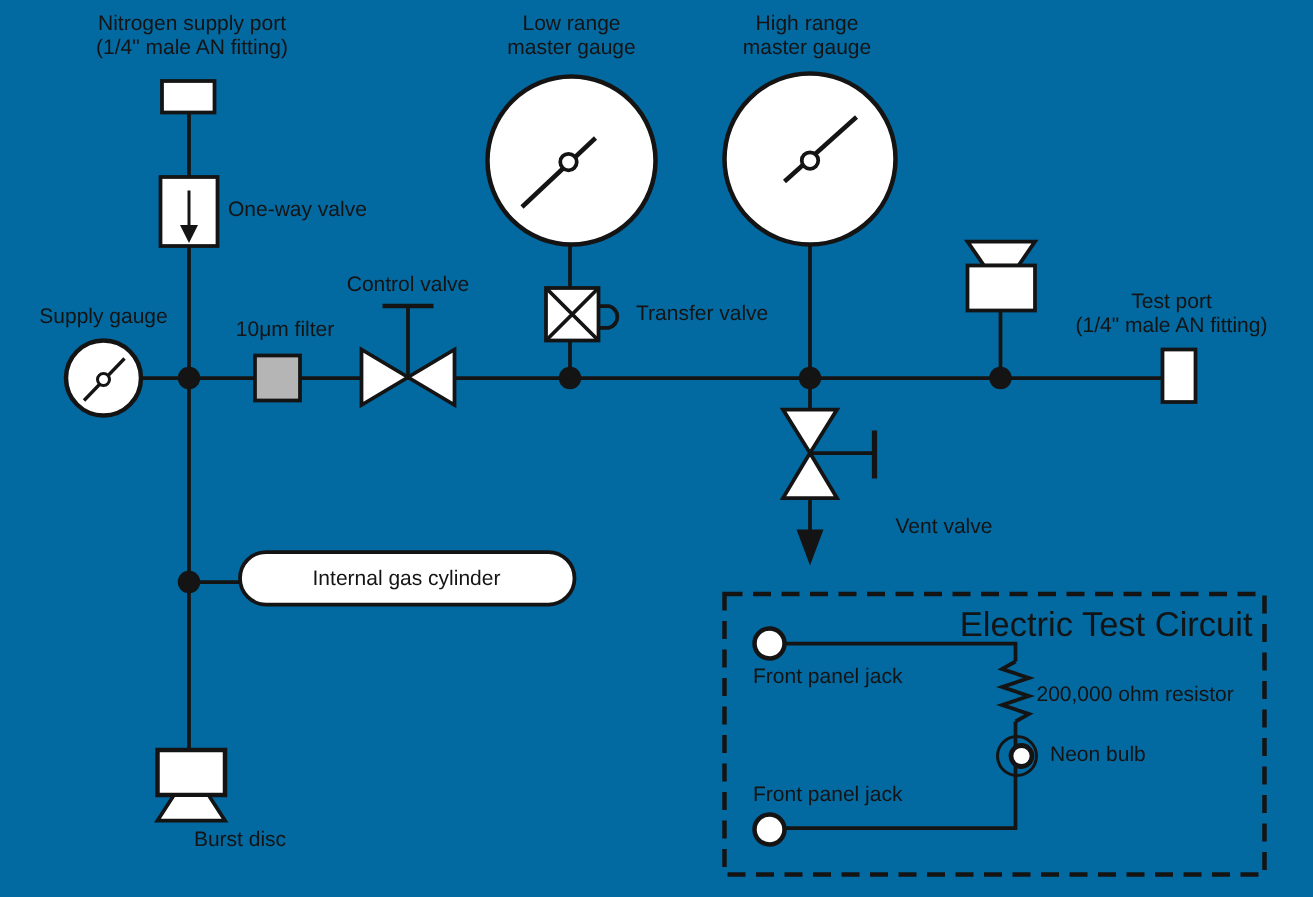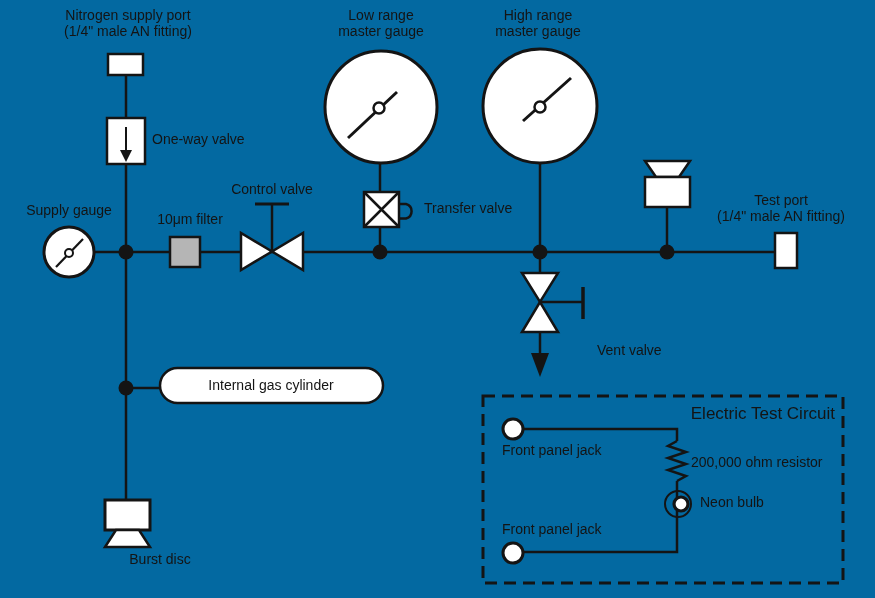--- a/index.html
+++ b/index.html
@@ -13,21 +13,21 @@
   }
   #schematic-svg{position:absolute;left:0;top:0;}
   .lbl{
     position:absolute;
     font-size:14px;
     line-height:1.12;
     color:#141414;
     white-space:nowrap;
   }
   .lbl.center{transform:translateX(-50%);text-align:center;}
-  .lbl.title{font-size:17px;}
+  .lbl.title{font-size:23px;}
 </style>
 </head>
 <body>
 
 <div id="stage">
 
   <svg id="schematic-svg" width="875" height="598" viewBox="0 0 875 598">
     <g stroke="#141414" stroke-width="2.5" fill="none">
 
       <path d="M95,252 H775"></path>

